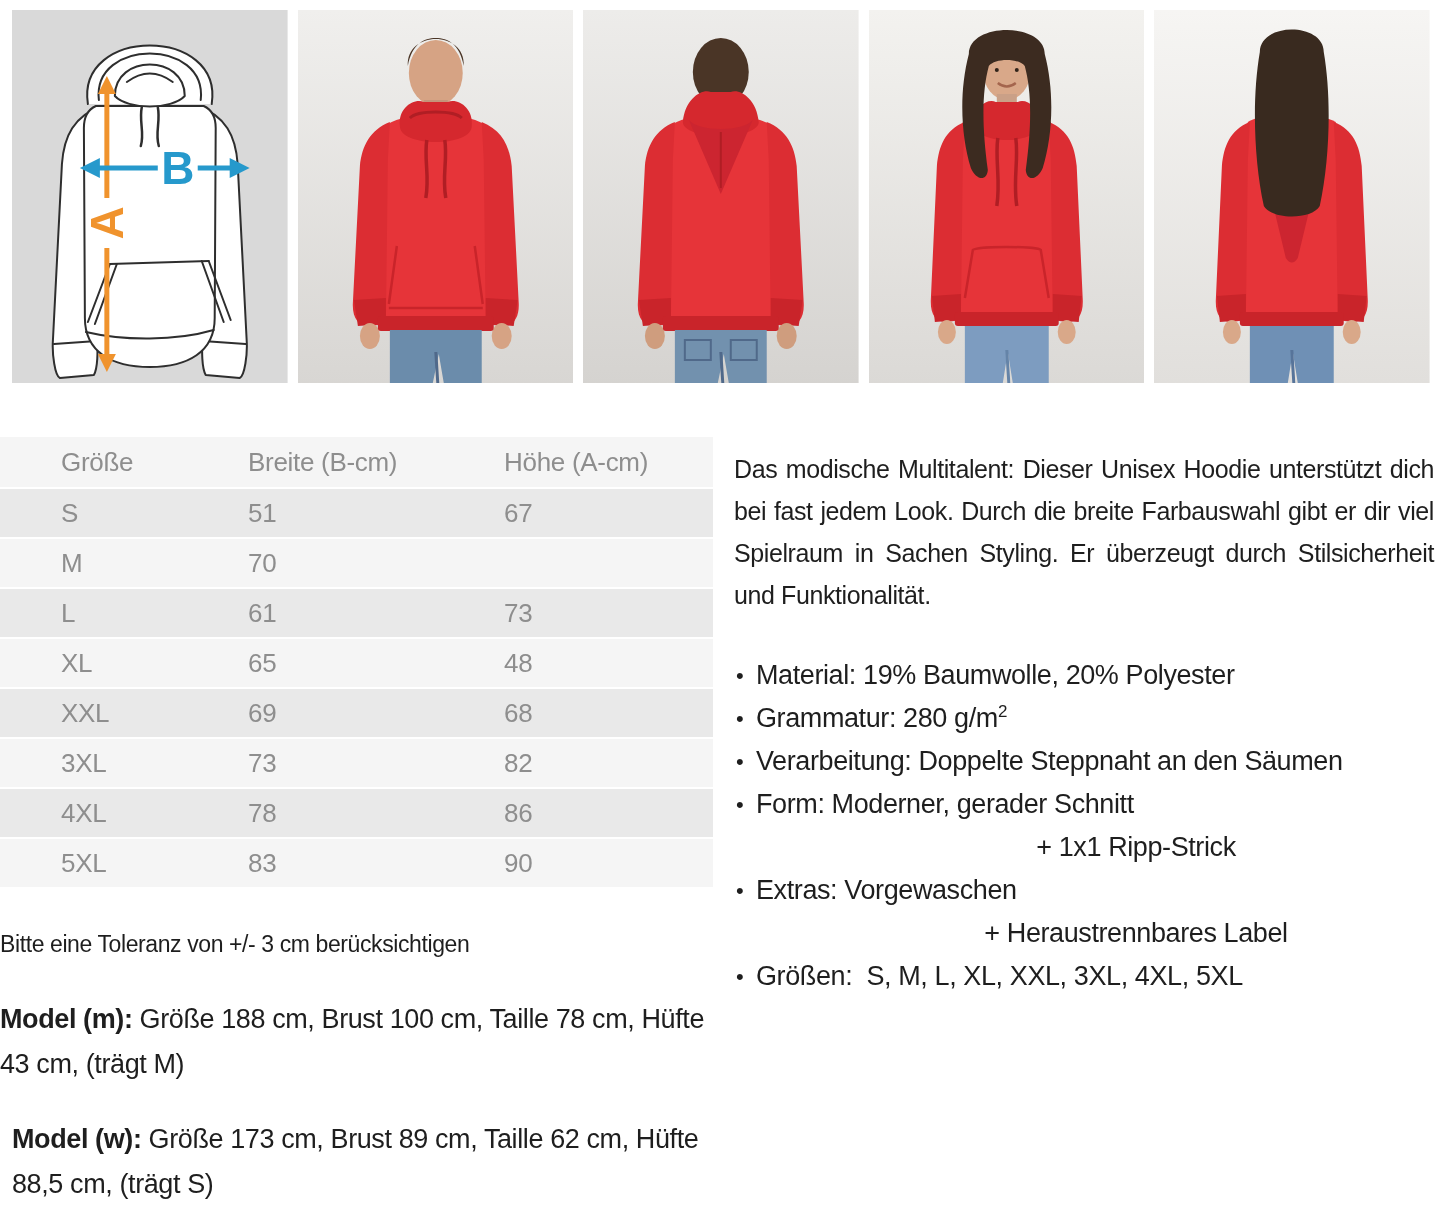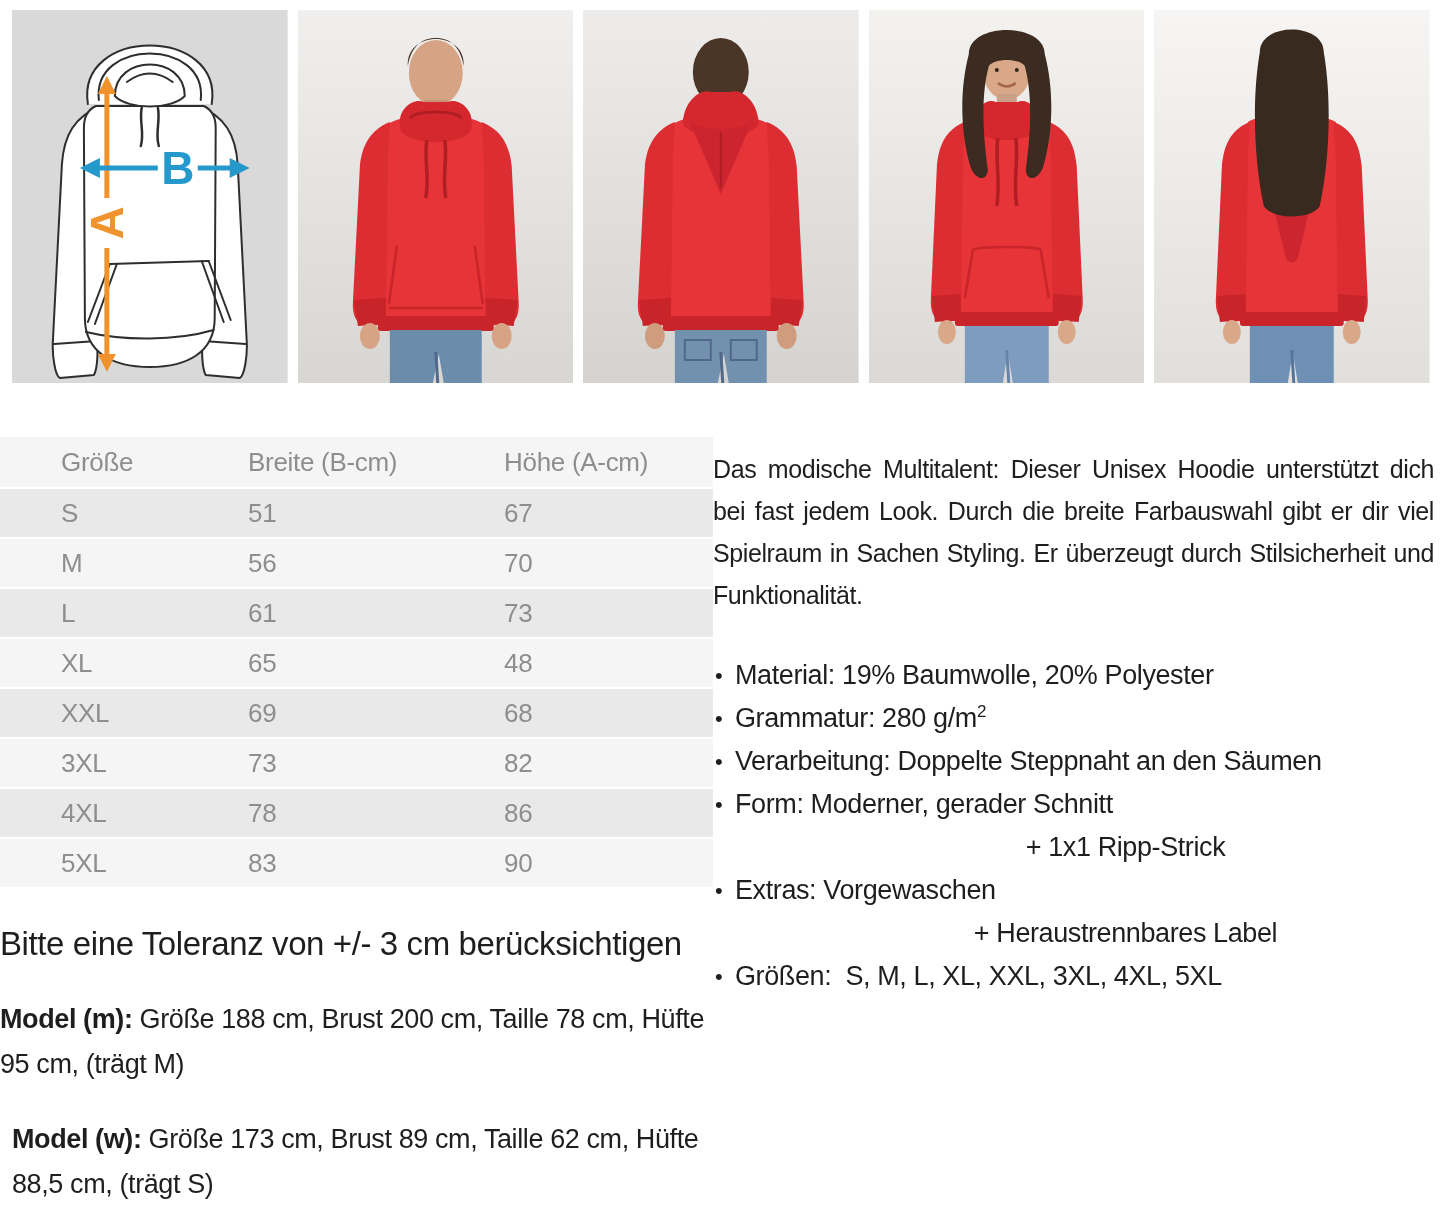--- a/index.html
+++ b/index.html
@@ -26,21 +26,21 @@
   }
   .image-row svg { width: 100%; height: 100%; display: block; }
 
   
   .main {
     display: flex;
     margin-top: 54px;
     padding-right: 8px;
   }
   .left-col { width: 713px; flex: none; }
-  .right-col { flex: 1; padding-top: 11px; }
+  .right-col { flex: 1; margin-left: 21px; padding-top: 11px; }
 
   
   .size-table { width: 713px; }
   .trow {
     display: grid;
     grid-template-columns: 248px 256px auto;
     align-items: center;
     height: 50px;
     background: #f5f5f5;
     border-top: 2px solid #ffffff;
@@ -50,21 +50,21 @@
   .tcell {
     font-size: 26px;
     letter-spacing: -0.3px;
     color: #8e8e8e;
   }
   .tcell:first-child { padding-left: 61px; }
 
   
   .tolerance {
     margin-top: 40px;
-    font-size: 33px;
+    font-size: 23px;
     letter-spacing: -0.4px;
     line-height: 34px;
     color: #1e1e1e;
   }
   .model-note {
     font-size: 27px;
     letter-spacing: -0.4px;
     line-height: 45px;
     color: #1e1e1e;
   }
@@ -282,21 +282,20 @@
         <div class="tcell">Breite (B-cm)</div>
         <div class="tcell">Höhe (A-cm)</div>
       </div>
       <div class="trow alt">
         <div class="tcell">S</div>
         <div class="tcell">51</div>
         <div class="tcell">67</div>
       </div>
       <div class="trow">
         <div class="tcell">M</div>
-        <div class="tcell">56</div>
         <div class="tcell">70</div>
       </div>
       <div class="trow alt">
         <div class="tcell">L</div>
         <div class="tcell">61</div>
         <div class="tcell">73</div>
       </div>
       <div class="trow">
         <div class="tcell">XL</div>
         <div class="tcell">65</div>
@@ -319,21 +318,21 @@
       </div>
       <div class="trow">
         <div class="tcell">5XL</div>
         <div class="tcell">83</div>
         <div class="tcell">90</div>
       </div>
     </div>
 
     <p class="tolerance">Bitte eine Toleranz von +/- 3 cm berücksichtigen</p>
 
-    <p class="model-note m"><strong>Model (m):</strong><span> Größe 188 cm, Brust 200 cm, Taille 78 cm, Hüfte 95 cm, (trägt M)</span></p>
+    <p class="model-note m"><strong>Model (m):</strong><span> Größe 188 cm, Brust 100 cm, Taille 78 cm, Hüfte 43 cm, (trägt M)</span></p>
 
     <p class="model-note w"><strong>Model (w):</strong><span> Größe 173 cm, Brust 89 cm, Taille 62 cm, Hüfte 88,5 cm, (trägt S)</span></p>
   </div>
 
   <div class="right-col">
     <p class="intro">Das modische Multitalent: Dieser Unisex Hoodie unterstützt dich bei fast jedem Look. Durch die breite Farbauswahl gibt er dir viel Spielraum in Sachen Styling. Er überzeugt durch Stilsicherheit und Funktionalität.</p>
 
     <ul class="features">
       <li>
         <span class="bullet-dot">•</span>

